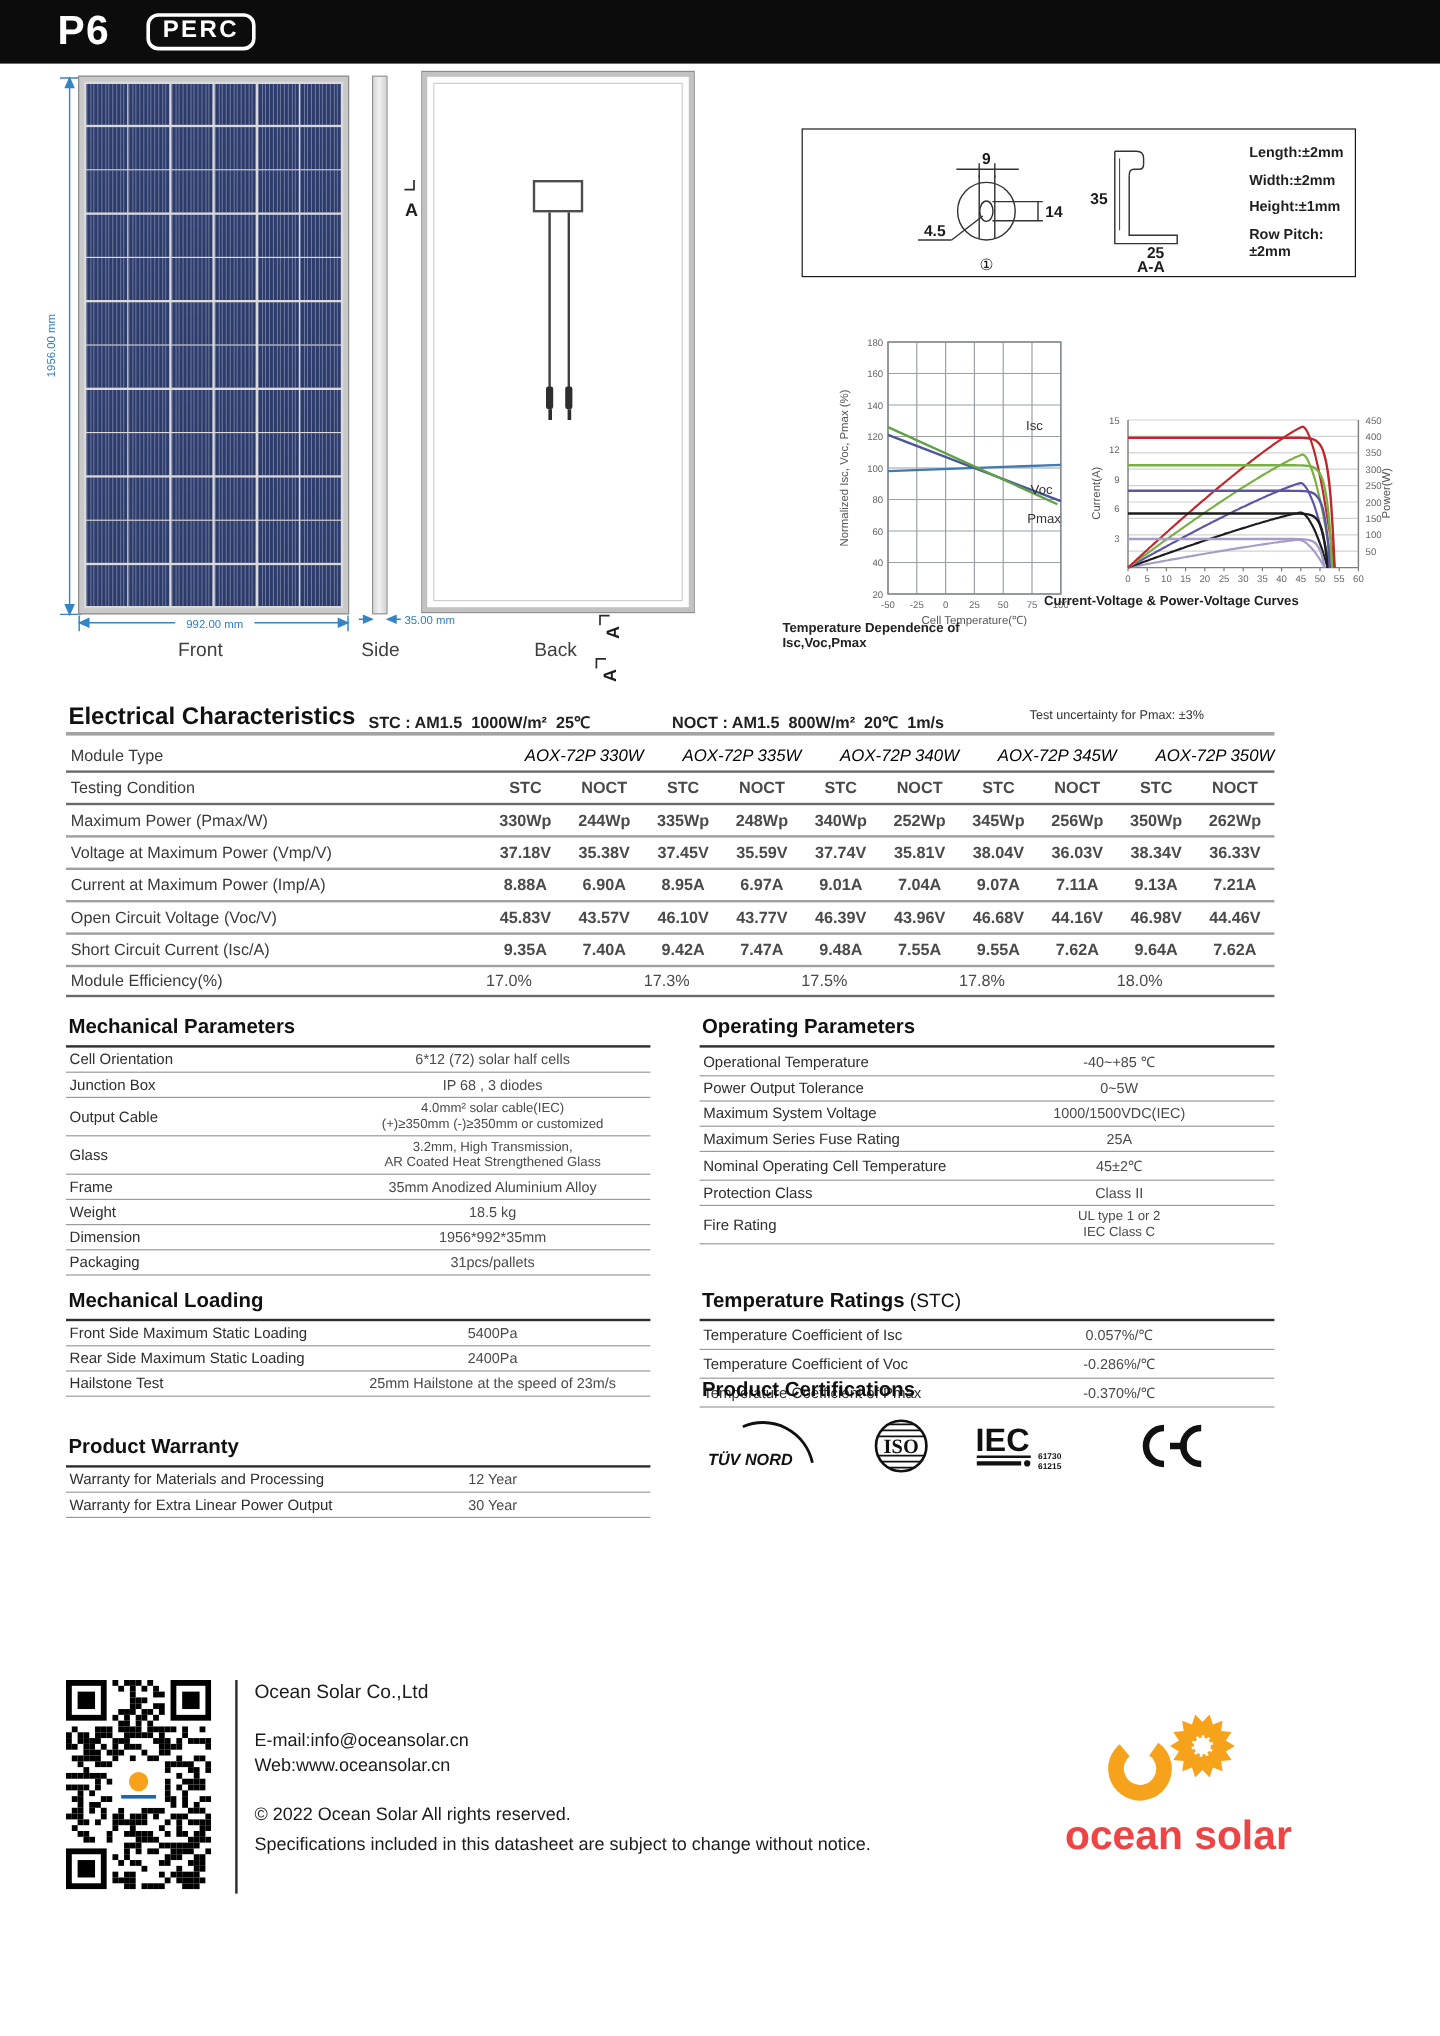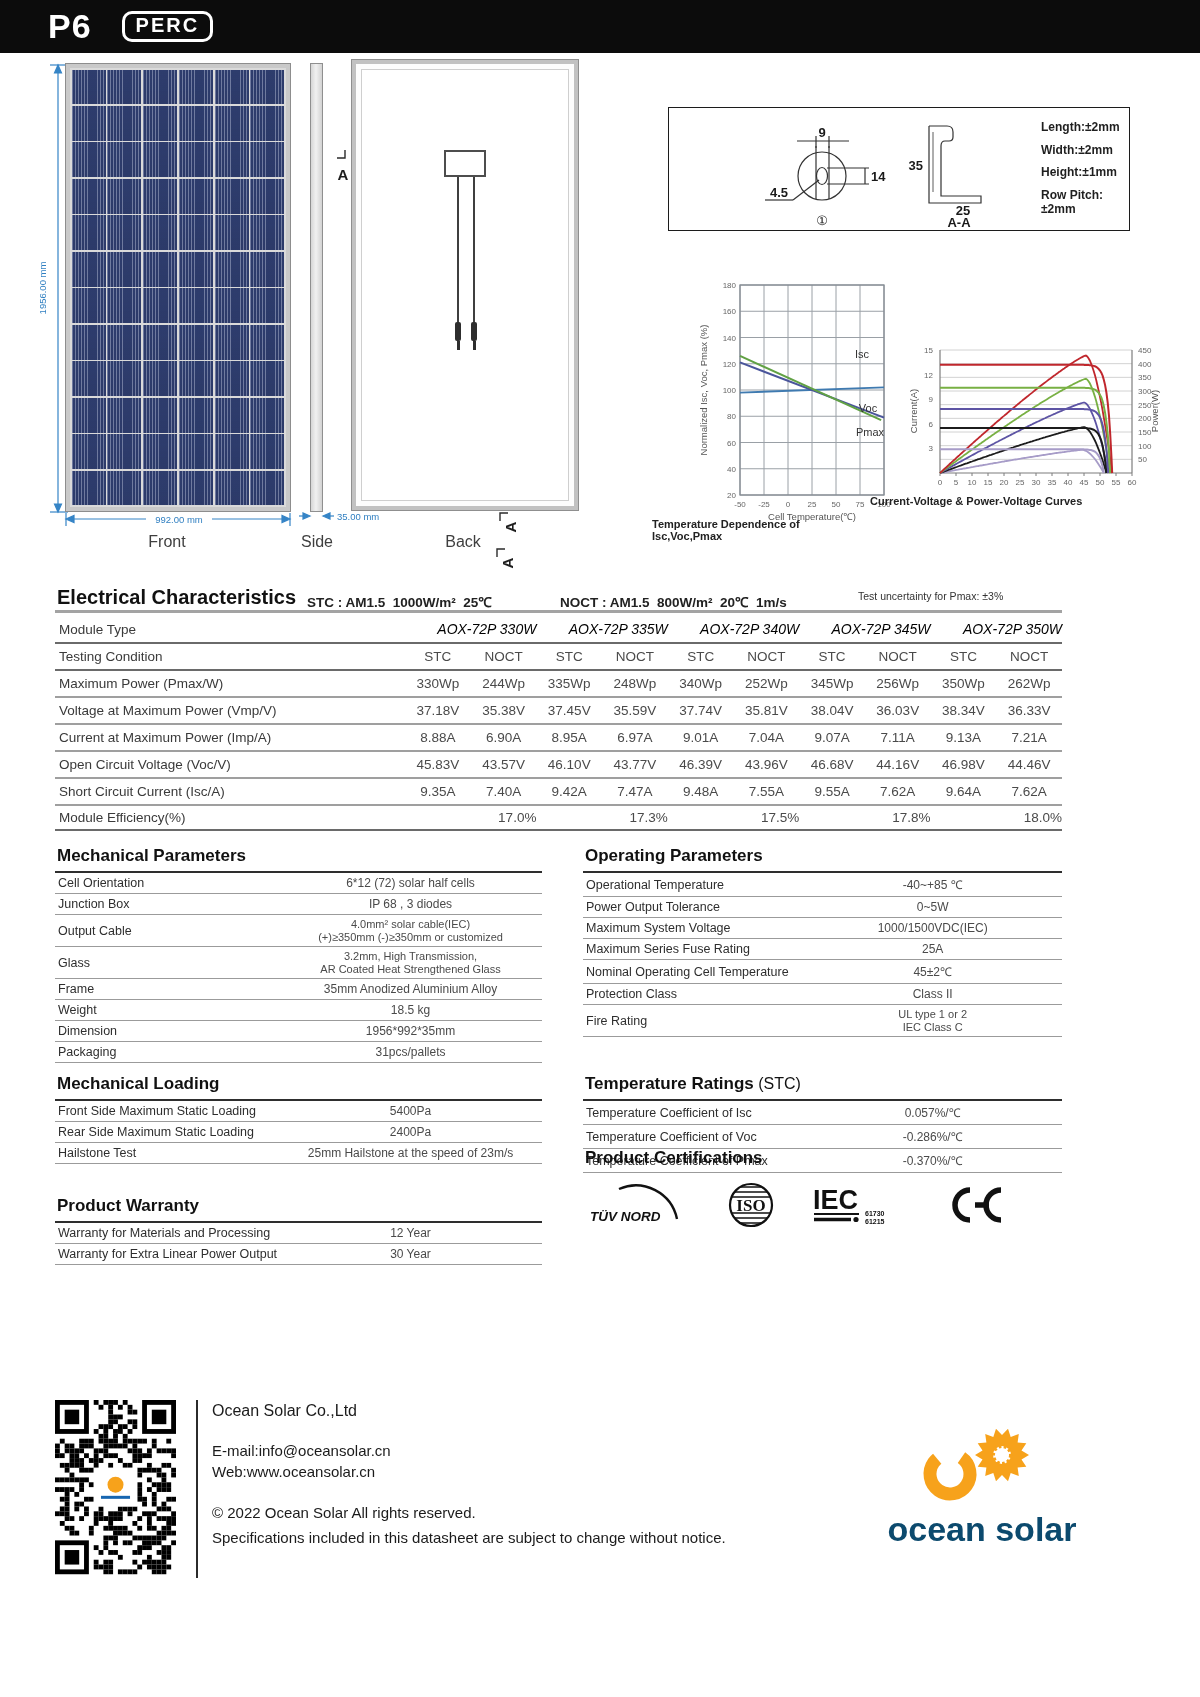--- a/index.html
+++ b/index.html
@@ -56,22 +56,22 @@
   .elec-note { position:absolute; top:7px; font-size:13.5px; font-weight:600; color:#222; white-space:pre; }
   .elec-note.n1 { left:252px; } .elec-note.n2 { left:505px; }
   .elec-unc { position:absolute; left:783px; top:4px; font-size:10.5px; color:#333;margin-left:20px; }
   .elec-table { left:55px; top:616px; width:1007px; }
   .erow { display:grid; grid-template-columns:350px repeat(5,1fr); align-items:center;
           border-bottom:2px solid #9f9f9f; min-height:27px; }
   .erow.heavy { border-bottom:2.5px solid #6a6a6a; }
   .erow .rlabel { font-size:13.5px; color:#3a3a3a; padding-left:4px; }
   .erow .mtype { text-align:right; font-size:14px; color:#000000;font-style:italic; }
   .pair { display:grid; grid-template-columns:1fr 1fr; }
-  .pair span { text-align:center; font-size:13.5px; color:#4a4a4a; }
-  .single { text-align:right; font-size:13.5px; color:#4a4a4a; }
+  .pair span { text-align:center; font-size:13.5px; color:#4a4a4a;font-weight:bold; }
+  .single { text-align:left; font-size:13.5px; color:#4a4a4a; }
 
   
   .spec { position:absolute; }
   .spec-title { font-size:17px; font-weight:bold; color:#111; padding:0 0 5px 2px;
                 border-bottom:2.5px solid #2e2e2e; }
   .spec-title .suffix { font-weight:normal; font-size:16px; }
   .spec-title.noline { border-bottom:none; }
   .spec-row { display:flex; align-items:center; border-bottom:1.7px solid #9b9b9b; padding:3px 0; min-height:21px; }
   .spec-label { width:46%; font-size:12.5px; color:#2e2e2e; padding-left:3px; }
   .spec-value { flex:1; text-align:center; font-size:12px; color:#4a4a4a; }
@@ -81,21 +81,21 @@
 
   
   .qr { left:55px; top:1400px; }
   .fdiv { left:196px; top:1400px; width:2px; height:178px; background:#2b2b2b; }
   .ftext { left:212px; top:1402px; font-size:15px; color:#1b1b1b; }
   .ftext .company { font-size:16px; margin-bottom:22px; }
   .ftext .email { margin-bottom:4px; }
   .ftext .web { margin-bottom:24px; }
   .ftext .copy { margin-bottom:8px; }
   .flogo { left:882px; top:1422px; width:200px; text-align:center; }
-  .flogo-text { font-size:34px; font-weight:bold; color:#0c4a6e; letter-spacing:0px; margin-top:2px; }
+  .flogo-text { font-size:34px; font-weight:bold; color:#ef4444; letter-spacing:0px; margin-top:2px; }
 </style>
 </head>
 <body>
 
 <div class="page">
 
   <div class="abs topbar">
     <div class="p6">P6</div>
     <div class="perc">PERC</div>
   </div>

